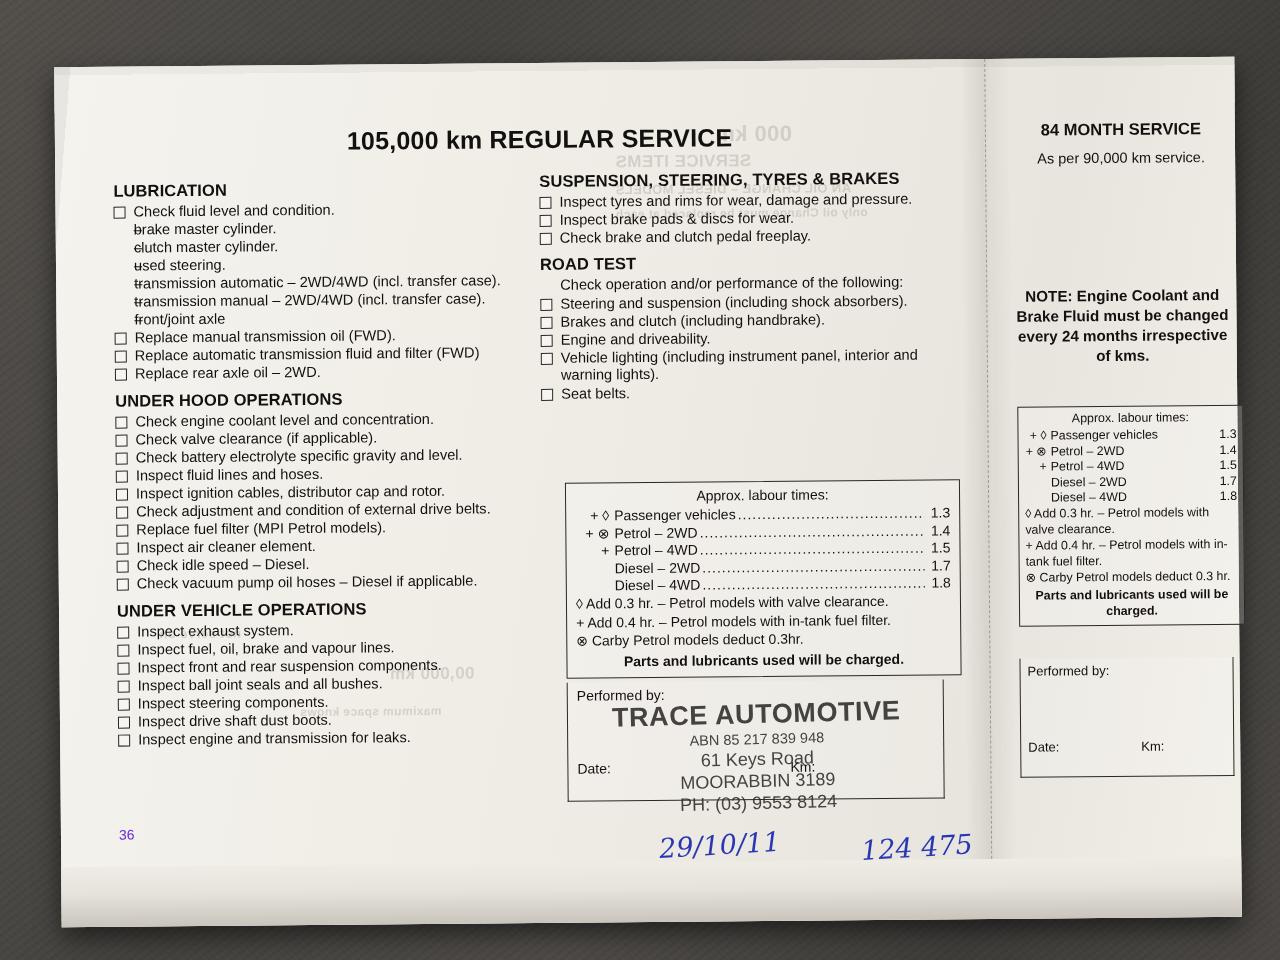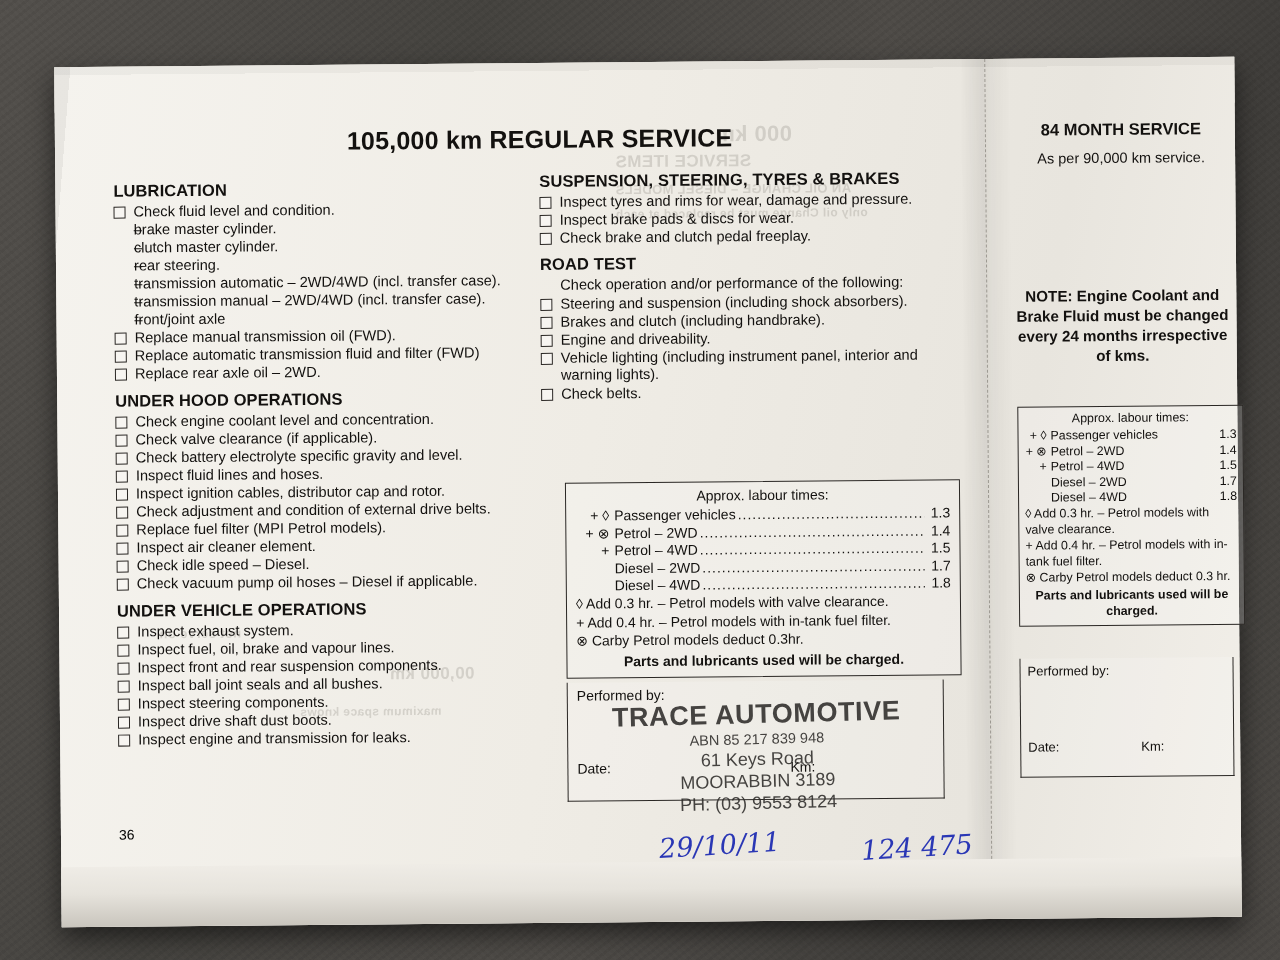--- a/index.html
+++ b/index.html
@@ -122,21 +122,21 @@
   #stamp .st-line{font-size:14.5px;line-height:18px;}
   #stamp .st-big{font-size:18px;line-height:22px;}
   
   .hand{
     position:absolute;color:#2a37b5;
     font-family:"DejaVu Serif", serif;font-style:italic;
     transform:rotate(-3deg);
   }
   #hand-date{left:598px;top:768px;font-size:27px;}
   #hand-km{left:800px;top:772px;font-size:27px;}
-  #page-no{position:absolute;left:58px;top:760px;font-size:14px;color:#000000;}
+  #page-no{position:absolute;left:58px;top:760px;font-size:14px;color:#6d28d9;}
   
   #right-page{left:952px;top:0;width:228px;height:860px;}
   #right-title{
     position:absolute;left:0;right:0;top:62px;text-align:center;
     font-size:16.5px;font-weight:bold;
   }
   #right-sub{
     position:absolute;left:0;right:0;top:92px;text-align:center;font-size:14.5px;
   }
   #right-note{
@@ -198,21 +198,21 @@
   <div class="page" id="left-page">
 
     <div id="main-title">105,000 km REGULAR SERVICE</div>
 
     <div class="col" id="col-left">
         <h2 class="sec">LUBRICATION</h2>
         <ul class="items">
           <li><span class="cb"></span><span>Check fluid level and condition.</span></li>
           <li class="sub"><span>brake master cylinder.</span></li>
           <li class="sub"><span>clutch master cylinder.</span></li>
-          <li class="sub"><span>rear steering.</span></li>
+          <li class="sub"><span>used steering.</span></li>
           <li class="sub"><span>transmission automatic – 2WD/4WD (incl. transfer case).</span></li>
           <li class="sub"><span>transmission manual – 2WD/4WD (incl. transfer case).</span></li>
           <li class="sub"><span>front/joint axle</span></li>
           <li><span class="cb"></span><span>Replace manual transmission oil (FWD).</span></li>
           <li><span class="cb"></span><span>Replace automatic transmission fluid and filter (FWD)</span></li>
           <li><span class="cb"></span><span>Replace rear axle oil – 2WD.</span></li>
         </ul>
         <h2 class="sec">UNDER HOOD OPERATIONS</h2>
         <ul class="items">
           <li><span class="cb"></span><span>Check engine coolant level and concentration.</span></li>
@@ -244,21 +244,21 @@
           <li><span class="cb"></span><span>Inspect brake pads &amp; discs for wear.</span></li>
           <li><span class="cb"></span><span>Check brake and clutch pedal freeplay.</span></li>
         </ul>
         <h2 class="sec">ROAD TEST</h2>
         <div class="intro">Check operation and/or performance of the following:</div>
         <ul class="items">
           <li><span class="cb"></span><span>Steering and suspension (including shock absorbers).</span></li>
           <li><span class="cb"></span><span>Brakes and clutch (including handbrake).</span></li>
           <li><span class="cb"></span><span>Engine and driveability.</span></li>
           <li><span class="cb"></span><span>Vehicle lighting (including instrument panel, interior and warning lights).</span></li>
-          <li><span class="cb"></span><span>Check belts.</span></li>
+          <li><span class="cb"></span><span>Seat belts.</span></li>
         </ul>
       </div>
 
     <div id="labour-box">
       <div class="lb-title">Approx. labour times:</div>
       <div id="lb-rows">
           <div class="lt-row">
             <span class="lt-mark">+ ◊</span>
             <span class="lt-name">Passenger vehicles</span>
             <span class="lt-dots">................................................................................</span>

